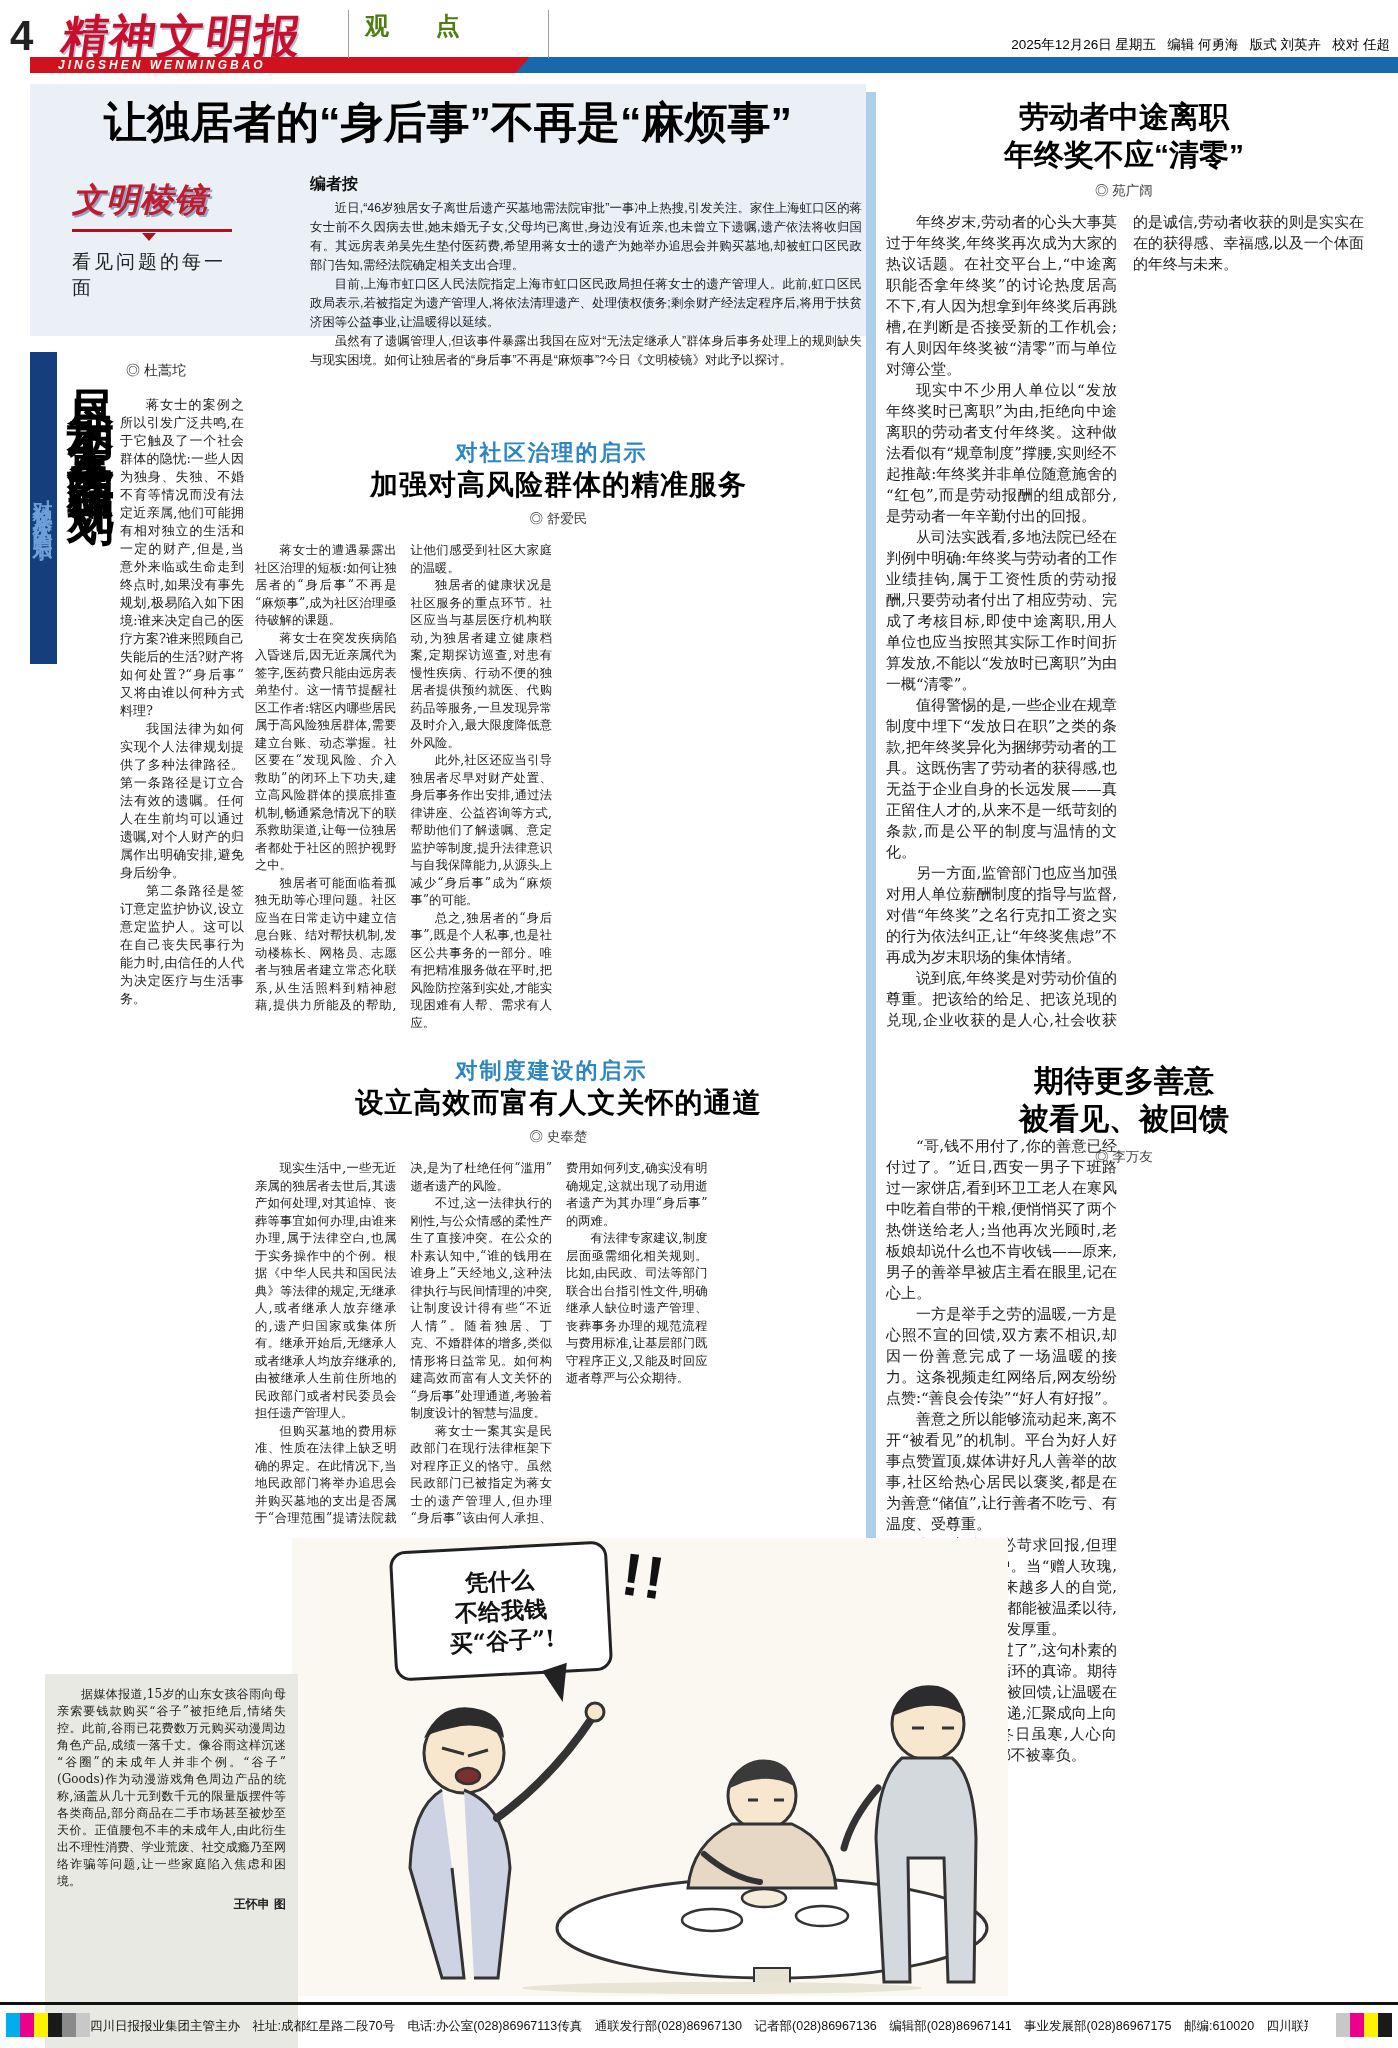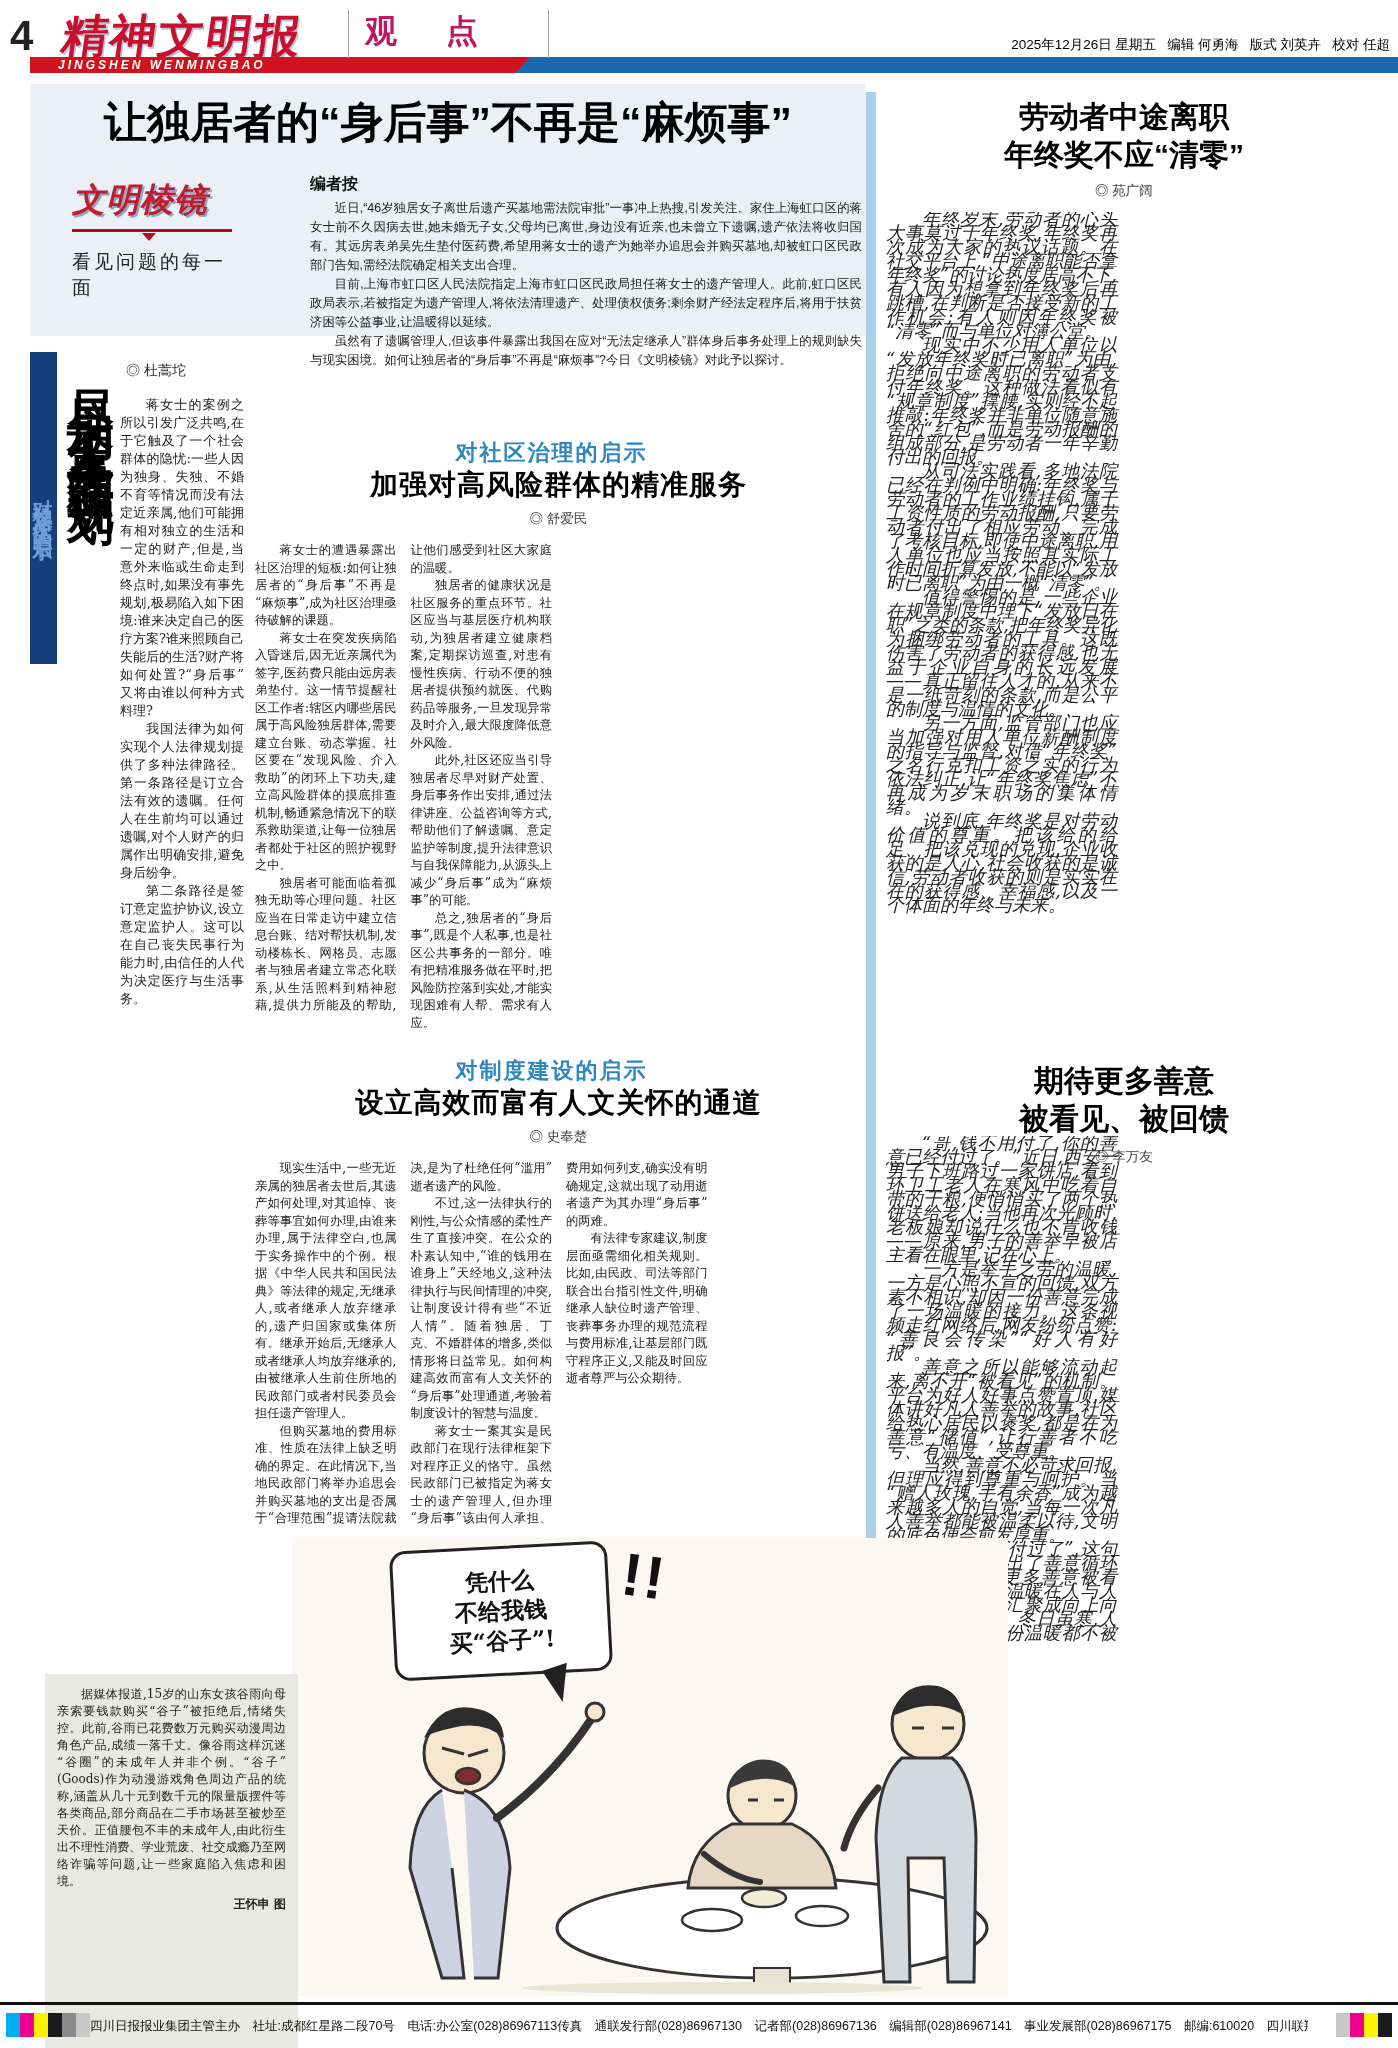--- a/index.html
+++ b/index.html
@@ -8,22 +8,22 @@
   
   .pagenum{position:absolute;left:10px;top:12px;font-size:42px;font-weight:bold;color:#222;}
   .masthead{position:absolute;left:62px;top:6px;font-family:"DejaVu Serif",serif;
             font-weight:bold;font-size:46px;color:#c8102e;transform:skewX(-8deg);
             text-shadow:2px 2px 0 #b9c6d8;white-space:nowrap;letter-spacing:2px;}
   .band-blue{position:absolute;left:30px;top:57px;width:1368px;height:16px;background:#1768ad;}
   .band-red{position:absolute;left:30px;top:57px;width:500px;height:16px;background:#d0121f;
             clip-path:polygon(0 0,100% 0,97% 100%,0 100%);}
   .band-red span{display:block;font-style:italic;font-weight:bold;color:#fff;font-size:12px;
             letter-spacing:3px;padding-left:28px;line-height:16px;font-family:"Liberation Sans",sans-serif;}
-  .section-title{position:absolute;left:365px;top:10px;font-size:32px;font-weight:bold;
-            letter-spacing:20px;color:#be185d;}
+  .section-title{position:absolute;left:365px;top:10px;font-size:24px;font-weight:bold;
+            letter-spacing:20px;color:#4d7c0f;}
   .vrule{position:absolute;top:10px;width:1px;height:48px;background:#9aa0a6;}
   .dateline{position:absolute;right:8px;top:36px;font-size:13.5px;color:#000;white-space:pre;}
   
   .feature-panel{position:absolute;left:30px;top:84px;width:836px;height:252px;background:#ebf0f7;}
   .feature-headline{position:absolute;left:36px;top:94px;width:824px;text-align:center;
             font-size:43px;font-weight:bold;color:#000;letter-spacing:0px;white-space:nowrap;}
   .col-logo{position:absolute;left:72px;top:178px;width:170px;}
   .col-logo .t{font-size:33px;font-weight:bold;font-style:italic;color:#c11b2e;
             text-shadow:2px 2px 0 #8fa6c6;letter-spacing:1px;}
   .col-logo .underline{margin-top:6px;width:160px;height:3px;background:#b01020;}
@@ -58,21 +58,21 @@
   .mid-body2{left:255px;top:1160px;width:608px;height:368px;column-count:4;column-gap:14px;}
   .mid-body1 p,.mid-body2 p{font-size:12.3px;line-height:17.5px;}
   
   .sep{position:absolute;left:866px;top:92px;width:10px;height:1900px;background:#aecfe9;}
   .r-headline{position:absolute;left:884px;width:480px;text-align:center;font-size:30px;
             font-weight:bold;white-space:pre-line;line-height:38px;color:#000;}
   .r-byline{position:absolute;left:884px;width:480px;text-align:center;font-size:13.5px;color:#444;}
   .r-body{left:886px;width:478px;column-count:2;column-gap:16px;}
   .r-body1{top:212px;height:822px;}
   .r-body2{top:1136px;height:810px;}
-  .r-body p{font-size:18px;line-height:14px;font-style:italic;}
+  .r-body p{font-size:15px;line-height:21px;}
   
   .cartoon{position:absolute;left:292px;top:1538px;width:716px;height:458px;background:#faf8f0;}
   .bubble{position:absolute;left:100px;top:8px;width:212px;height:124px;background:#fff;
             border:3px solid #222;border-radius:16px;display:flex;flex-direction:column;
             align-items:center;justify-content:center;transform:rotate(-3deg);}
   .bubble p{margin:0;font-family:"DejaVu Serif",serif;font-weight:bold;font-size:23px;
             line-height:30px;color:#111;text-indent:0;}
   .bubble-tail{position:absolute;left:255px;top:128px;width:0;height:0;
             border-left:10px solid transparent;border-right:16px solid transparent;
             border-top:36px solid #222;transform:rotate(-18deg);}

